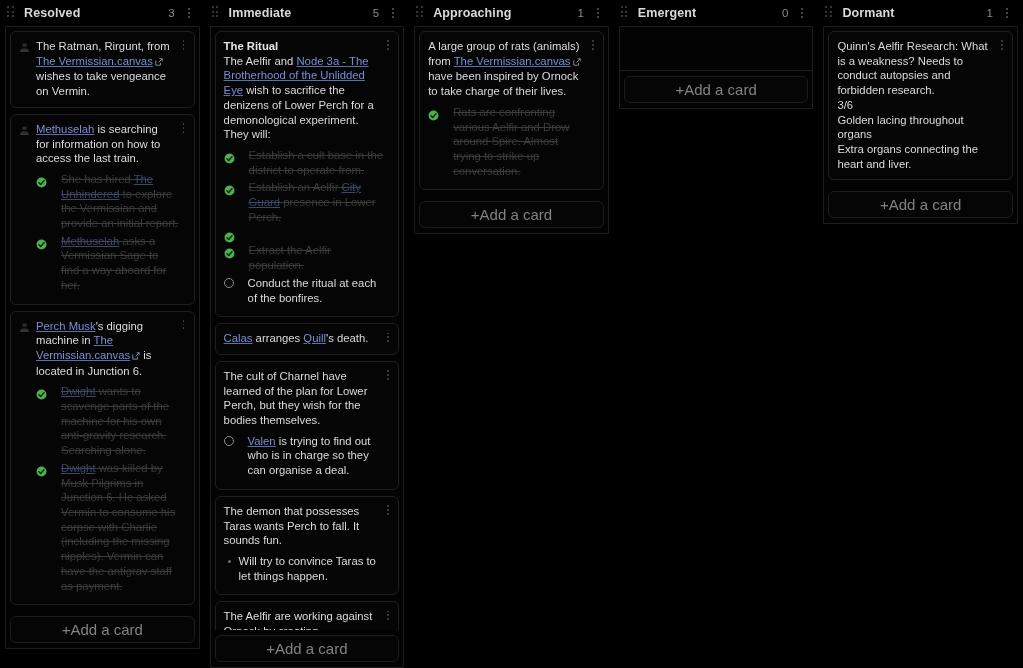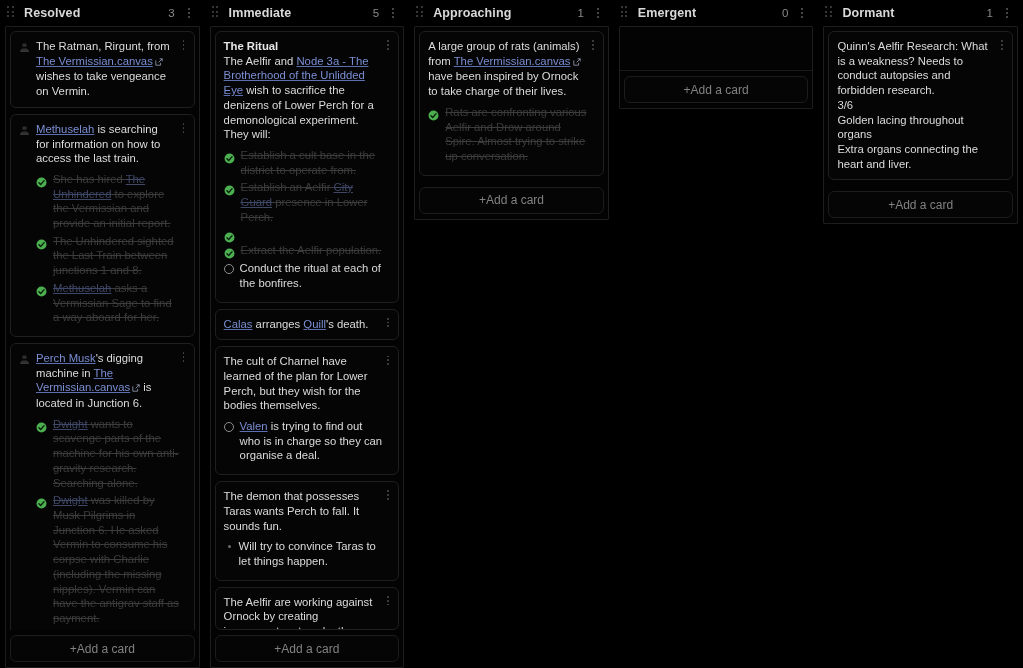--- a/index.html
+++ b/index.html
@@ -144,21 +144,21 @@
     text-decoration-color: #5c6fae;
   }
   .ext-icon {
     display: inline-block;
     vertical-align: -1px;
     margin-left: 2px;
   }
   .checklist { margin-top: 6px; }
   .check-item {
     display: flex;
-    gap: 6px;
+    gap: 14px;
     align-items: flex-start;
     margin-bottom: 3px;
     padding-right: 6px;
   }
   .check-mark {
     flex: 0 0 auto;
     width: 11px; height: 11px;
     margin-top: 2px;
   }
   .circle-empty {
@@ -201,21 +201,21 @@
   }
   .add-card {
     border: 1px solid #1c1c1c;
     border-radius: 6px;
     background: #050505;
     margin: 5px 4px 5px 4px;
     height: 27px;
     display: flex;
     align-items: center;
     justify-content: center;
-    font-size: 12px;
+    font-size: 15px;
     color: #828282;
     flex: 0 0 auto;
   }
   .empty-slot {
     height: 40px;
     border-bottom: 1px solid #1a1a1a;
     margin: 0 -4px;
   }
   .clipped { max-height: 43px; overflow: hidden; }
 </style>
@@ -279,27 +279,20 @@
                       <circle cx="8" cy="8" r="7.2" fill="#4caf50"></circle>
                       <path d="M4.3 8.3 L6.8 10.8 L11.8 5.3" fill="none" stroke="#0a1f0b" stroke-width="2" stroke-linecap="round" stroke-linejoin="round"></path>
                     </svg></span>
                   <div class="check-text">She has hired <a class="link">The Unhindered</a> to explore the Vermissian and provide an initial report.</div>
                 </div>
                 <div class="check-item done">
                   <span class="check-mark"><svg width="11" height="11" viewBox="0 0 16 16">
                       <circle cx="8" cy="8" r="7.2" fill="#4caf50"></circle>
                       <path d="M4.3 8.3 L6.8 10.8 L11.8 5.3" fill="none" stroke="#0a1f0b" stroke-width="2" stroke-linecap="round" stroke-linejoin="round"></path>
                     </svg></span>
-                  <div class="check-text">The Unhindered sighted the Last Train between junctions 1 and 8.</div>
-                </div>
-                <div class="check-item done">
-                  <span class="check-mark"><svg width="11" height="11" viewBox="0 0 16 16">
-                      <circle cx="8" cy="8" r="7.2" fill="#4caf50"></circle>
-                      <path d="M4.3 8.3 L6.8 10.8 L11.8 5.3" fill="none" stroke="#0a1f0b" stroke-width="2" stroke-linecap="round" stroke-linejoin="round"></path>
-                    </svg></span>
                   <div class="check-text"><a class="link">Methuselah</a> asks a Vermissian Sage to find a way aboard for her.</div>
                 </div>
               </div>
             </div>
             <div class="card-menu">
               <i></i>
               <i></i>
               <i></i>
             </div>
           </div>

